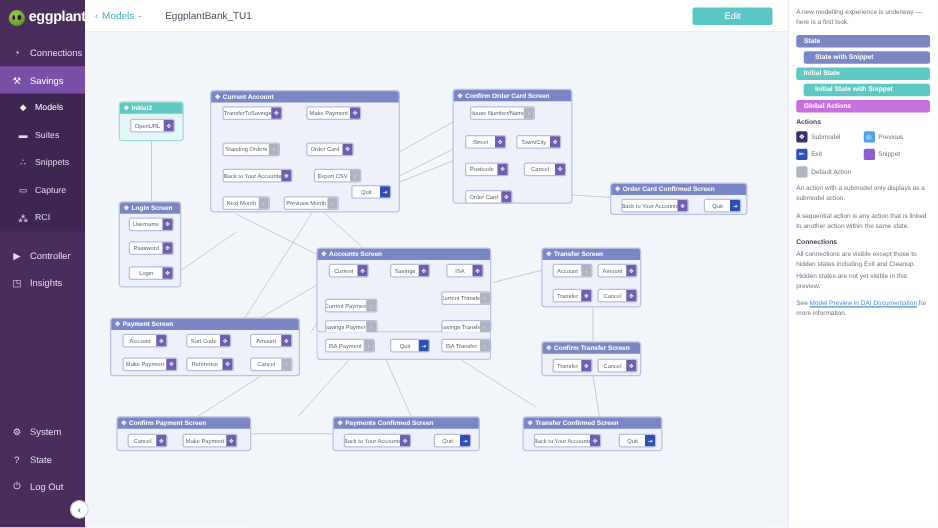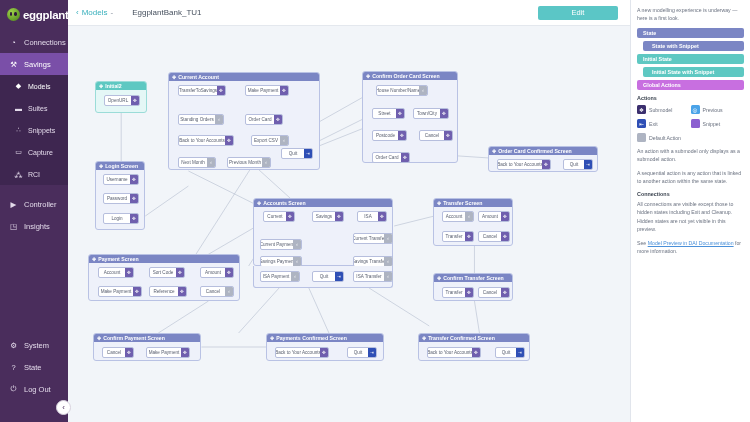--- a/index.html
+++ b/index.html
@@ -14,21 +14,21 @@
 
   
   .sidebar {
     width: 68px; height: 422px;
     background: #4a2d5c;
     display: flex; flex-direction: column;
     position: relative;
     flex: 0 0 68px;
   }
   .logo-row {
-    display: flex; align-items: center; gap: 3px;
+    display: flex; gap: 3px;
     padding: 8px 5px 10px 7px;
   }
   .logo-mark {
     width: 13px; height: 13px; border-radius: 50%;
     background: radial-gradient(circle at 35% 30%, #9fd14a 0%, #6aa22c 60%, #4e7a1f 100%);
     position: relative; flex: 0 0 13px;
   }
   .logo-mark:before {
     content: ""; position: absolute; left: 2.5px; top: 4px;
     width: 2.5px; height: 3.5px; border-radius: 50%; background: #2e1a3a;
@@ -73,21 +73,21 @@
     display: flex; align-items: center; padding: 0 8px;
     flex: 0 0 26px;
   }
   .crumb-back { color: #3ab0bd; font-size: 8px; margin-right: 3px; }
   .crumb-link { color: #3ab0bd; font-size: 8px; cursor: pointer; }
   .crumb-sep { color: #8a93a0; font-size: 8px; margin: 0 3px; }
   .crumb-current { color: #46505e; font-size: 8px; padding-left: 16px; }
   .topbar-spacer { flex: 1 1 auto; }
   .edit-btn {
     background: #5bc6c6; color: #ffffff; border: none;
-    width: 80px; height: 14px; border-radius: 2px;
+    width: 64px; height: 14px; border-radius: 2px;
     font-size: 7.5px; cursor: pointer; font-family: inherit;
     margin-right: 4px;
   }
 
   .canvas-wrap { flex: 1 1 auto; position: relative; overflow: hidden; background: #f2f5f9; }
   .canvas { position: absolute; inset: 0; }
   .edges { position: absolute; inset: 0; width: 100%; height: 100%; }
 
   
   .state {

